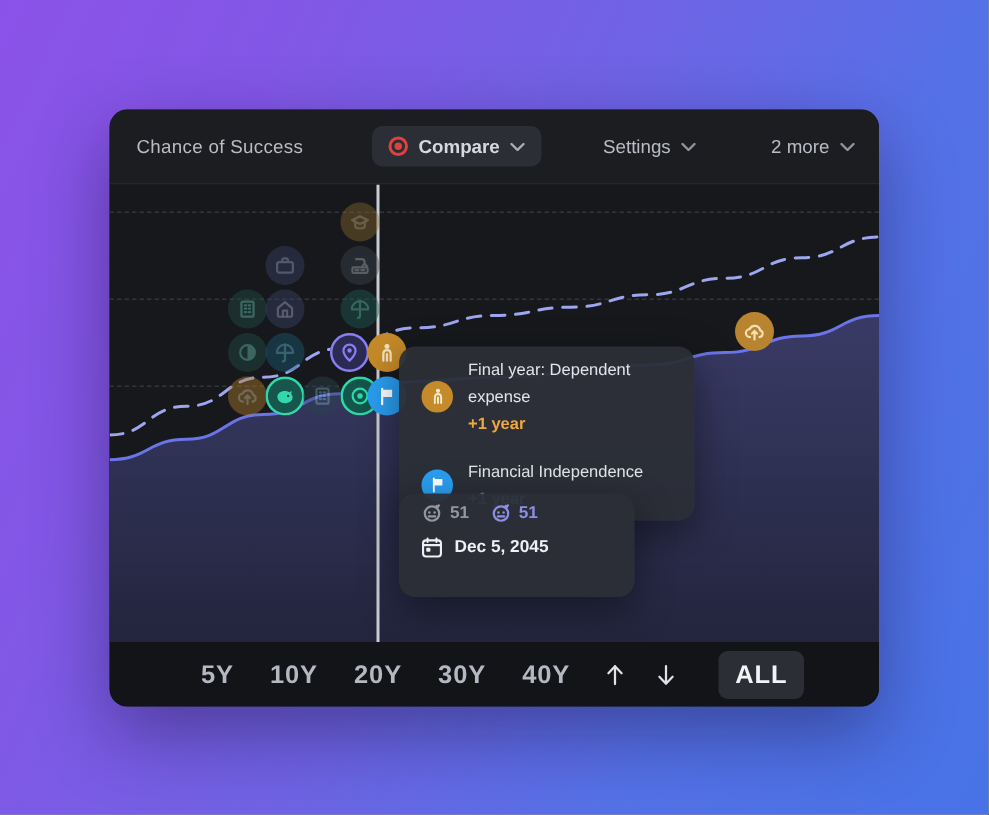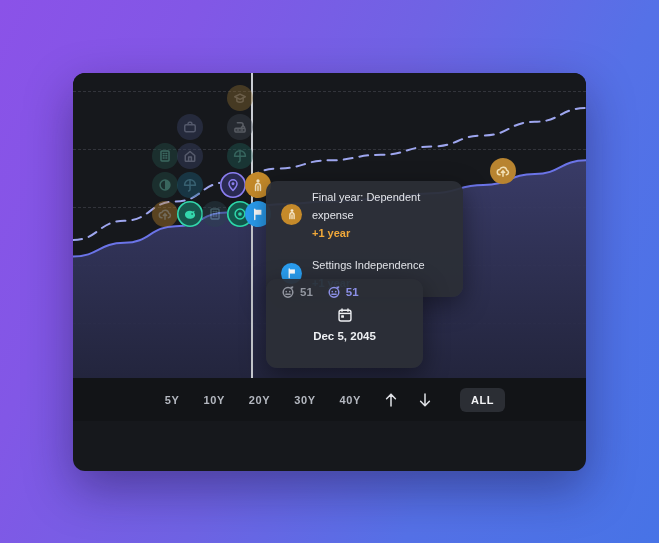--- a/index.html
+++ b/index.html
@@ -136,41 +136,41 @@
     width: 21px; height: 21px; border-radius: 50%;
     display: flex; align-items: center; justify-content: center;
     flex: 0 0 auto;
   }
   .event-title { color: #e3e5ea; font-size: 11px; line-height: 1.35; }
   .event-sub { font-size: 11px; font-weight: 700; line-height: 1.35; margin-top: 1px; }
 
   .ages-row { display: flex; align-items: center; gap: 14px; margin-bottom: 9px; }
   .age-item { display: flex; align-items: center; gap: 5px; font-size: 11.5px; font-weight: 700; }
 
-  .date-row { display: flex; align-items: center; gap: 8px; margin-bottom: 20px; flex-direction: column; }
+  .date-row { display: flex; align-items: center; gap: 8px; margin-bottom: 20px; }
   .date-text { color: #eef0f3; font-size: 11.5px; font-weight: 700; }
 
   .nw-row { display: flex; align-items: center; gap: 8px; }
   .nw-row + .nw-row { margin-top: 7px; }
   .swatch { width: 13px; height: 13px; border-radius: 3.5px; flex: 0 0 auto; }
   .nw-label { color: #c3c6cd; font-size: 11px; }
   .nw-label b { color: #fff; font-weight: 700; }
 
   
   #footer {
     height: 43px;
     background: #121417;
     display: flex;
     align-items: center;
     justify-content: center;
     gap: 4px;
   }
   .range-btn {
     color: #b4b8c0;
-    font-size: 11px;
+    font-size: 17px;
     font-weight: 700;
     letter-spacing: .6px;
     padding: 6px 11px;
     border-radius: 6px;
     cursor: pointer;
     background: transparent;
     border: none;
     font-family: inherit;
   }
   .range-btn.selected { background: #2b2e34; color: #f2f3f5; margin-left: 16px; }
@@ -179,20 +179,45 @@
     display: flex; align-items: center; justify-content: center;
     border-radius: 6px; cursor: pointer;
     color: #e0e2e7;
   }
 </style>
 </head>
 <body>
 
 <div id="app-window">
 
+  <div id="toolbar">
+    <span id="chart-title">Chance of Success</span>
+
+    <button class="tb-btn active" id="compare-button">
+      <span class="record-icon"></span>
+      <span>Compare</span>
+      <svg class="chev" width="10" height="6" viewBox="0 0 10 6">
+        <path d="M1 1l4 4 4-4" fill="none" stroke="#d5d8de" stroke-width="1.6" stroke-linecap="round" stroke-linejoin="round"></path>
+      </svg>
+    </button>
+
+    <button class="tb-btn plain" id="settings-button">
+      <span>Settings</span>
+      <svg class="chev" width="10" height="6" viewBox="0 0 10 6">
+        <path d="M1 1l4 4 4-4" fill="none" stroke="#b9bcc4" stroke-width="1.6" stroke-linecap="round" stroke-linejoin="round"></path>
+      </svg>
+    </button>
+
+    <button class="tb-btn plain" id="more-button">
+      <span>2 more</span>
+      <svg class="chev" width="10" height="6" viewBox="0 0 10 6">
+        <path d="M1 1l4 4 4-4" fill="none" stroke="#b9bcc4" stroke-width="1.6" stroke-linecap="round" stroke-linejoin="round"></path>
+      </svg>
+    </button>
+  </div>
 
   <div id="chart-area">
 
     <div id="gridlines-layer">
         <div class="gridline" style="top: 18px;"></div>
         <div class="gridline" style="top: 76px;"></div>
         <div class="gridline" style="top: 134px;"></div>
         <div class="gridline" style="top: 192px;"></div>
         <div class="gridline" style="top: 250px;"></div>
       </div>
@@ -324,21 +349,21 @@
           </span>
           <span><span class="event-title">Final year: Dependent expense</span><br><span class="event-sub" style="color:#f0a83a">+1 year</span></span>
         </div>
         <div class="event-row">
           <span class="event-badge" style="background:#2a9ef0">
             <svg width="12" height="12" viewBox="0 0 16 16">
               <path d="M4.3 14.2V2.6" fill="none" stroke="#ffffff" stroke-width="1.7" stroke-linecap="round" stroke-linejoin="round"></path>
               <path d="M4.3 3.2h7.6v5.6H4.3z" fill="#ffffff"></path>
             </svg>
           </span>
-          <span><span class="event-title">Settings Independence</span><br><span class="event-sub" style="color:#4aa9f0">+1 year</span></span>
+          <span><span class="event-title">Financial Independence</span><br><span class="event-sub" style="color:#4aa9f0">+1 year</span></span>
         </div>
       </div>
 
     <div class="tooltip" id="tooltip-summary">
       <div class="ages-row" id="ages-row">
           <span class="age-item" style="color: rgb(146, 150, 160);">
             <svg width="14" height="14" viewBox="0 0 16 16">
               <circle cx="8" cy="8.4" r="5.5" fill="none" stroke="#9296a0" stroke-width="1.7" stroke-linecap="round" stroke-linejoin="round"></circle>
               <circle cx="6" cy="7.6" r=".95" fill="#9296a0"></circle>
               <circle cx="10" cy="7.6" r=".95" fill="#9296a0"></circle>

